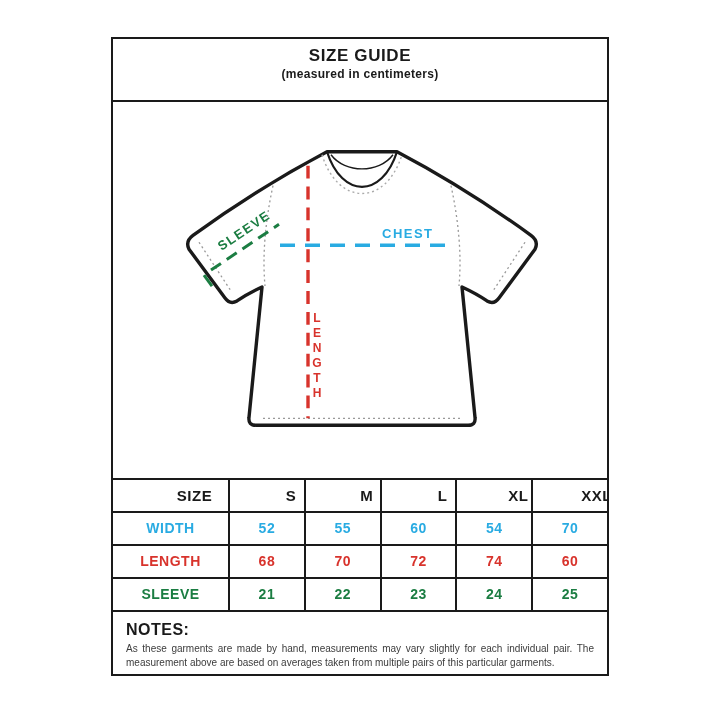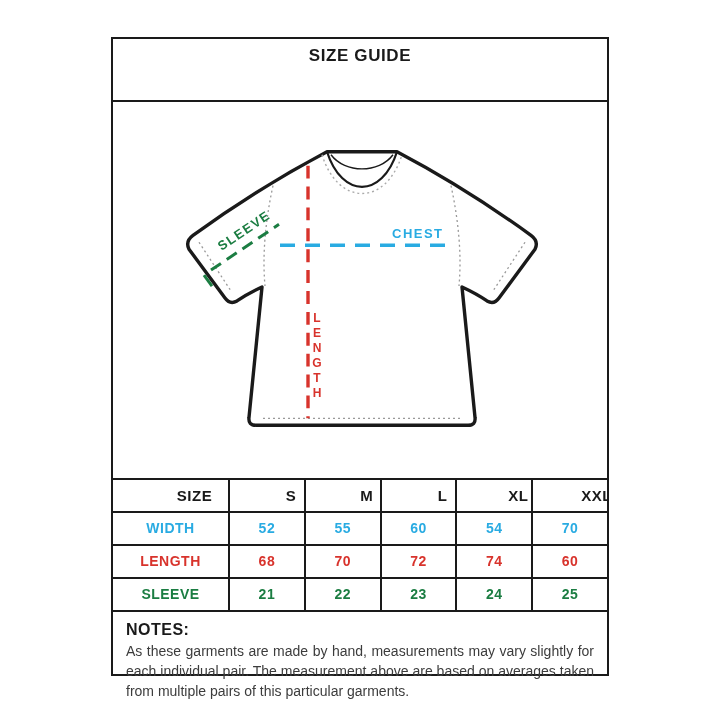--- a/index.html
+++ b/index.html
@@ -9,46 +9,47 @@
 
   
   .guide-header { height:63px; border-bottom:2px solid #1a1a1a; text-align:center; padding-top:7px; }
   .guide-title { font-size:17px; font-weight:bold; letter-spacing:.6px; }
   .guide-subtitle { font-size:12px; font-weight:600; letter-spacing:.3px; margin-top:1px; }
 
   
   .diagram { position:relative; height:378px; border-bottom:2px solid #1a1a1a; overflow:hidden; }
   .diagram svg { position:absolute; inset:0; width:100%; height:100%; }
   .diag-label { position:absolute; font-weight:bold; font-size:13px; letter-spacing:1.5px; white-space:nowrap; }
-  .label-chest { left:279px; top:124px;text-align:center; }
+  .label-chest { left:269px; top:124px;text-align:center; }
   .label-sleeve { left:94px; top:121px; width:74px; text-align:center;
     transform:rotate(-34deg); transform-origin:center; }
   .label-length { left:198px; top:209px; font-size:12px; letter-spacing:1px;
     writing-mode:vertical-rl; text-orientation:upright; line-height:1; }
 
   
   .size-table { display:grid; grid-template-columns:115px repeat(5,1fr);
     background:#1a1a1a; gap:2px; border-bottom:2px solid #1a1a1a; }
   .size-table .trow { display:contents; }
   .size-table .cell { background:#fff; height:31px; line-height:31px; text-align:center;
     font-weight:bold; font-size:14px; letter-spacing:.5px; overflow:hidden; }
   .size-table .hcell { font-size:15px; color:#1a1a1a;padding-left:48px; }
 
   
   .notes { padding:9px 13px 0; height:62px; }
   .notes-heading { font-size:16px; font-weight:bold; letter-spacing:.5px; }
-  .notes-body { font-size:14px; color:#3c3c3c; text-align:justify; line-height:1.42; margin-top:3px; }
+  .notes-body { font-size:10px; color:#3c3c3c; text-align:justify; line-height:1.42; margin-top:3px; }
 </style>
 </head>
 <body>
 
 <div class="sheet">
 
   <div class="guide-header">
     <div class="guide-title">SIZE GUIDE</div>
+    <div class="guide-subtitle">(measured in centimeters)</div>
   </div>
 
   <div class="diagram">
     <svg viewBox="0 0 494 378" preserveAspectRatio="none">
 
       <path d="M 214,50 Q 146,86 80,134 Q 72,140 76,148 L 112,197 Q 117,204 124,200 Q 134,193 149,186
            L 136,317 Q 135,325 143,325 L 355,325 Q 363,325 362,317 L 349,186 Q 364,193 374,200
            Q 381,204 386,197 L 422,148 Q 426,140 418,134 Q 352,86 284,50 L 214,50 Z" fill="#ffffff" stroke="#1a1a1a" stroke-width="3.4" stroke-linejoin="round"></path>
 
       <path d="M 218,53 C 232,72 266,72 280,53" fill="none" stroke="#1a1a1a" stroke-width="1.4"></path>

